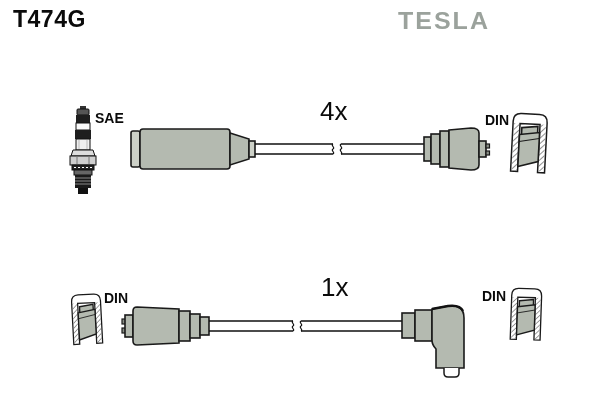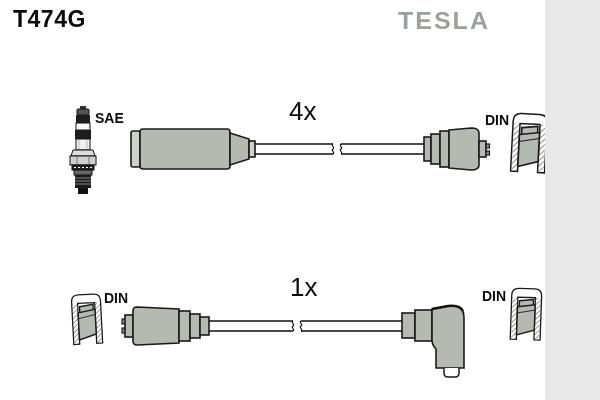--- a/index.html
+++ b/index.html
@@ -5,29 +5,29 @@
   :root{
     --connector-fill:#b4bab0;
     --connector-cap:#cdd1c8;
     --outline:#1a1a1a;
     --brand-gray:#9ba29c;
     --background:#ffffff;
   }
   html,body{margin:0;padding:0;}
   body{background:#e8e8e8;font-family:"Liberation Sans",sans-serif;}
   .canvas{
-    position:relative;width:545px;height:400px;background:var(--background);
+    position:relative;width:600px;height:400px;background:var(--background);
     overflow:hidden;color:#111;
   }
   .abs{position:absolute;}
   .pn{left:13px;top:6px;font-size:23px;font-weight:bold;letter-spacing:.5px;color:#0a0a0a;}
   .sub{left:14px;top:33px;font-size:10px;letter-spacing:.3px;color:#0a0a0a;white-space:nowrap;}
   .logo{left:398px;top:8px;font-size:25px;font-weight:800;letter-spacing:2px;color:var(--brand-gray);transform:scaleY(.92);transform-origin:top left;}
   .lbl{font-size:14px;color:#0a0a0a;white-space:nowrap;font-weight:bold;}
-  .qty{font-size:26px;color:#0a0a0a;}
+  .qty{font-size:26px;color:#0a0a0a;margin-left:31px;}
   svg{display:block;overflow:visible;}
   .cfill{fill:var(--connector-fill);stroke:var(--outline);stroke-width:1.6;}
   .capfill{fill:var(--connector-cap);stroke:var(--outline);stroke-width:1.6;}
   .pinfill{fill:#8a8f87;stroke:var(--outline);stroke-width:1.2;}
   .wline{stroke:#111;stroke-width:1.5;fill:none;}
   .brk{stroke:#111;stroke-width:1.2;fill:none;}
   .oline{fill:#ffffff;stroke:var(--outline);stroke-width:1.5;}
   .thin{stroke:var(--outline);stroke-width:1;fill:none;}
 </style>
 </head>

